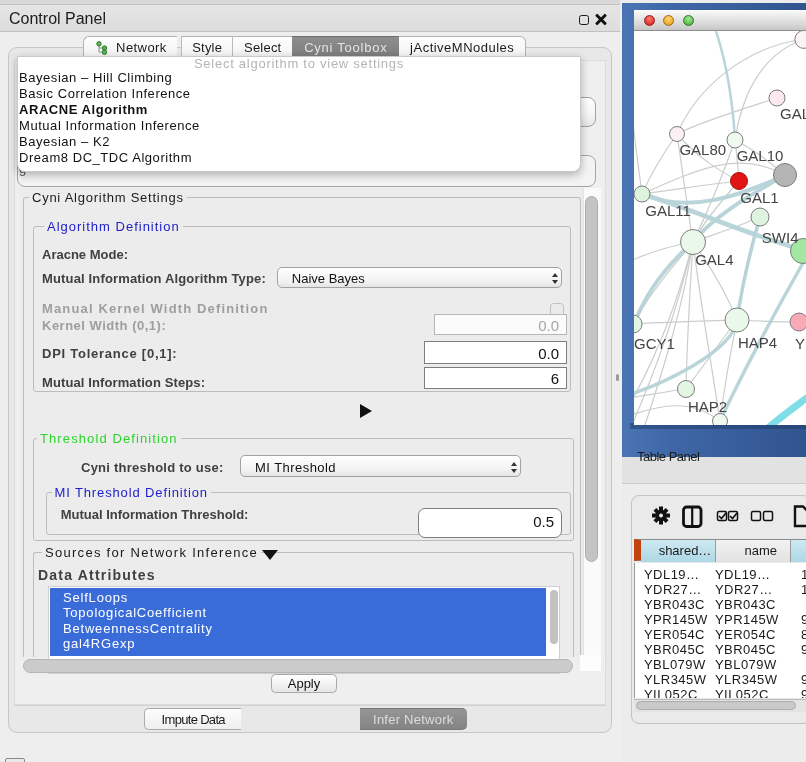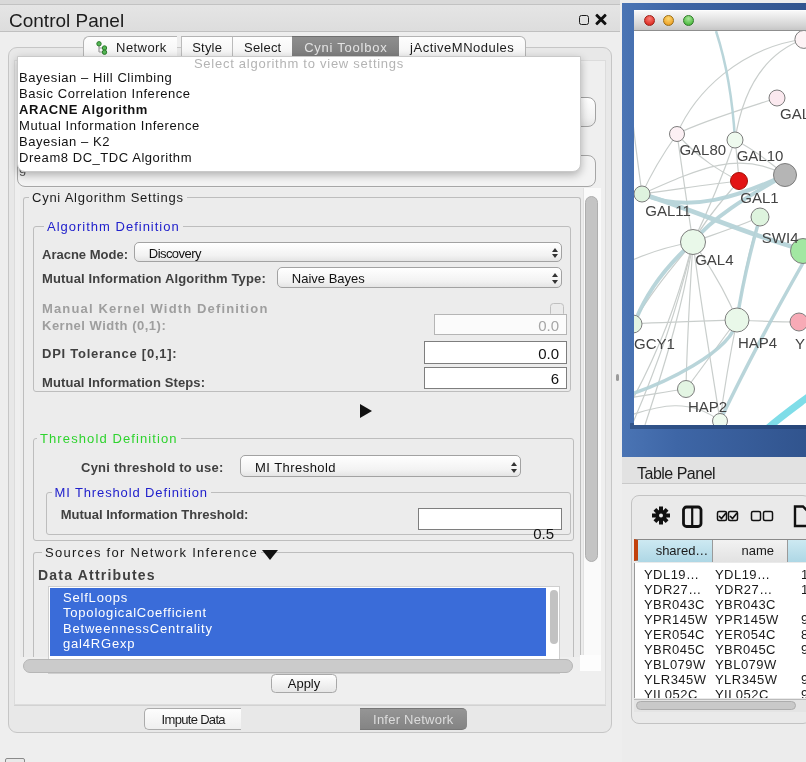--- a/index.html
+++ b/index.html
@@ -19,21 +19,21 @@
 .sep{border-left:1px solid #bbb;}
 .btab{position:absolute;top:707.5px;height:22px;background:linear-gradient(#fdfdfd,#efefef);border-top:1px solid #ababab;border-bottom:1px solid #ababab;font-size:13px;color:#1b1b1b;text-align:center;line-height:21px;}
 .ditem{height:16px;font-size:13px;color:#111;padding-left:1px;white-space:nowrap;letter-spacing:.55px;}
 </style></head>
 <body>
 <div id="st">
 
 <div class="a" style="left:0;top:0;width:622px;height:762px;background:#eeeeee;"></div>
 <div class="a" style="left:0;top:0;width:620px;height:5px;background:#d9d9d9;border-bottom:1px solid #c2c2c2;"></div>
 <div class="a" style="left:0;top:5px;width:620px;height:27px;background:linear-gradient(#e5e5e5,#dddddd);border-bottom:1px solid #c0c0c0;"></div>
-<div class="a" style="left:9px;top:10px;font-size:19px;color:#1c1c1c;">Control Panel</div>
+<div class="a" style="left:9px;top:10px;font-size:16px;color:#1c1c1c;">Control Panel</div>
 <div class="a" style="left:579px;top:14.5px;width:10px;height:10px;border:1.6px solid #1a1a1a;border-radius:2.5px;"></div>
 <div class="a" style="left:595px;top:13px;width:13px;height:13px;">
  <div class="a" style="left:-1px;top:5px;width:14px;height:3px;background:#111;transform:rotate(45deg);border-radius:1px;"></div>
  <div class="a" style="left:-1px;top:5px;width:14px;height:3px;background:#111;transform:rotate(-45deg);border-radius:1px;"></div>
 </div>
 
 <div class="a" style="left:8px;top:47px;width:604px;height:686px;border:1px solid #c6c6c6;border-radius:9px;background:#e8e8e8;"></div>
 <div class="a" style="left:14px;top:60px;width:592px;height:645px;background:#efefef;border:1px solid #dcdcdc;"></div>
 
 <div class="a" style="left:20px;top:188px;width:563px;height:469px;background:#ececec;"></div>
@@ -55,27 +55,20 @@
 <div class="a" style="left:17px;top:155px;width:579px;height:32px;border:1px solid #a6a6a6;border-radius:8px;background:#f3f3f3;"></div>
 <div class="a" style="left:19px;top:161px;font-size:13px;color:#555;">g</div>
 
 <div class="a fs" style="left:23px;top:197px;width:558px;height:460px;border-bottom:none;border-radius:3px 3px 0 0;">
   <span class="fslab" style="left:5px;color:#1a1a1a;letter-spacing:.75px;">Cyni Algorithm Settings</span>
     </div>
 <div class="a fs" style="left:33px;top:226px;width:538px;height:165.5px;">
   <span class="fslab" style="left:10px;color:#2121cc;letter-spacing:1px;">Algorithm Definition</span>
     </div>
 <div class="a lbl" style="left:42px;top:247px;">Aracne Mode:</div>
-<div class="a combo" style="left:133.8px;top:241.7px;width:428px;height:20px;">
-      <span class="ct" style="letter-spacing:-.55px;">Discovery</span>
-      <span class="spin" style="top:4px;">
-        <i></i>
-        <b></b>
-      </span>
-    </div>
 <div class="a lbl" style="left:42px;top:271px;letter-spacing:.15px;">Mutual Information Algorithm Type:</div>
 <div class="a combo" style="left:276.8px;top:266.5px;width:285px;height:21px;">
       <span class="ct">Naive Bayes</span>
       <span class="spin" style="top:4.5px;">
         <i></i>
         <b></b>
       </span>
     </div>
 <div class="a glbl" style="left:42px;top:300.5px;letter-spacing:1.15px;">Manual Kernel Width Definition</div>
 <div class="a" style="left:550px;top:303px;width:14px;height:14px;border:1px solid #bfbfbf;border-radius:3.5px;background:#ebebeb;"></div>
@@ -95,21 +88,21 @@
       <span class="ct" style="top:4px;letter-spacing:.45px;">MI Threshold</span>
       <span class="spin" style="top:5px;">
         <i></i>
         <b></b>
       </span>
     </div>
 <div class="a fs" style="left:45.5px;top:492px;width:525px;height:43px;">
   <span class="fslab" style="left:5px;color:#2121cc;letter-spacing:.87px;">MI Threshold Definition</span>
     </div>
 <div class="a lbl" style="left:60.7px;top:507px;">Mutual Information Threshold:</div>
-<div class="a tf" style="left:418px;top:507.5px;width:144px;height:22px;padding-top:16px;">0.5</div>
+<div class="a tf" style="left:418px;top:507.5px;width:144px;height:30px;padding-top:4px;border-radius:7px;">0.5</div>
 
 <div class="a fs" style="left:33px;top:552px;width:541px;height:105px;border-bottom:none;border-radius:3px 3px 0 0;">
   <span class="fslab" style="left:8px;color:#1a1a1a;letter-spacing:1.29px;">Sources for Network Inference</span>
     </div>
 <div class="a" style="left:262px;top:549.5px;width:0;height:0;border-left:8.5px solid transparent;border-right:8.5px solid transparent;border-top:10px solid #111;"></div>
 <div class="a lbl" style="left:38px;top:566.5px;font-size:14px;letter-spacing:1.2px;">Data Attributes</div>
 <div class="a" style="left:48px;top:586px;width:512px;height:88px;background:#fff;border:1px solid #cfcfcf;">
   <div class="a" style="left:1px;top:1px;width:496px;height:68px;background:#3a6cd9;color:#fff;font-size:13px;line-height:15.4px;padding:2px 0 0 13px;letter-spacing:.8px;">SelfLoops<br>TopologicalCoefficient<br>BetweennessCentrality<br>gal4RGexp</div>
 </div>
 <div class="a" style="left:549.5px;top:589.5px;width:8.5px;height:54px;border-radius:4.5px;background:#c2c2c2;"></div>
@@ -216,21 +209,21 @@
 <text x="761.8" y="242.5">SWI4</text>
 <text x="634" y="349">GCY1</text>
 <text x="738" y="347.5">HAP4</text>
 <text x="795" y="349">Y</text>
 <text x="688" y="411.5">HAP2</text>
 </g>
 </svg>
 </div>
 
 <div class="a" style="left:622px;top:457px;width:184px;height:27px;background:#e2e2e2;border-bottom:1px solid #c9c9c9;"></div>
-<div class="a" style="left:637px;top:465px;font-size:16px;color:#1c1c1c;letter-spacing:-.5px;">Table Panel</div>
+<div class="a" style="left:637px;top:449px;font-size:13px;color:#1c1c1c;letter-spacing:-.5px;">Table Panel</div>
 <div class="a" style="left:622px;top:485px;width:184px;height:277px;background:#ececec;"></div>
 <div class="a" style="left:631px;top:494.7px;width:180px;height:229px;border:1px solid #c3c3c3;border-radius:8px;background:#eaeaea;"></div>
 <svg class="a" style="left:634px;top:502px;" width="172" height="30" viewBox="0 0 172 30">
 <g>
 <g transform="translate(27,13.5)">
           <circle r="5.6" fill="#111"></circle>
 <g fill="#111">
             <rect x="-2" y="-9" width="4" height="5"></rect>
             <rect x="-2" y="4" width="4" height="5"></rect>
 <rect x="-9" y="-2" width="5" height="4"></rect>
@@ -251,21 +244,21 @@
           <rect x="94.5" y="9.5" width="9" height="9" rx="1.5"></rect>
 <rect x="117.5" y="9.5" width="9" height="9" rx="1.5"></rect>
           <rect x="129.5" y="9.5" width="9" height="9" rx="1.5"></rect>
 </g>
 <path d="M85 14 l2.5 2.5 L92 11" stroke="#111" stroke-width="1.7" fill="none"></path>
 <path d="M96 14 l2.5 2.5 L103 11" stroke="#111" stroke-width="1.7" fill="none"></path>
 <path d="M161 4.5 h8 l5 5 v14.5 h-13 z" fill="none" stroke="#111" stroke-width="2.4"></path>
 </g>
 </svg>
 
-<div class="a" style="left:634px;top:539.3px;width:172px;height:22px;border-top:1px solid #8a8a8a;border-bottom:1px solid #8a8a8a;border-left:4px solid #c2410c;">
+<div class="a" style="left:634px;top:539.3px;width:172px;height:22px;border-top:1px solid #8a8a8a;border-bottom:1px solid #8a8a8a;border-left:7px solid #c2410c;">
  <div class="a" style="left:0;top:0;width:75px;height:21.4px;background:linear-gradient(#cde9f2,#aed7e5);border-right:1px solid #9a9a9a;font-size:13px;text-align:center;line-height:21px;color:#1a1a1a;padding-left:14px;">shared…</div>
  <div class="a" style="left:75px;top:0;width:74.5px;height:21.4px;background:linear-gradient(#f2f2f2,#e2e2e2);border-right:1px solid #9a9a9a;font-size:13px;text-align:center;line-height:21px;color:#1a1a1a;padding-left:16px;">name</div>
  <div class="a" style="left:149.5px;top:0;width:22.5px;height:21.4px;background:linear-gradient(#cde9f2,#aed7e5);"></div>
 </div>
 <div class="a" style="left:634px;top:562.7px;width:172px;height:135.8px;background:#fff;border-left:1px solid #999;overflow:hidden;">
  <div class="a" style="left:9px;top:4px;font-size:13px;line-height:15.06px;color:#1a1a1a;letter-spacing:.45px;">YDL19…<br>YDR27…<br>YBR043C<br>YPR145W<br>YER054C<br>YBR045C<br>YBL079W<br>YLR345W<br>YIL052C</div>
  <div class="a" style="left:80px;top:4px;font-size:13px;line-height:15.06px;color:#1a1a1a;letter-spacing:.45px;">YDL19…<br>YDR27…<br>YBR043C<br>YPR145W<br>YER054C<br>YBR045C<br>YBL079W<br>YLR345W<br>YIL052C</div>
  <div class="a" style="left:166px;top:4px;font-size:13px;line-height:15.06px;color:#1a1a1a;letter-spacing:.45px;">13<br>12<br>&nbsp;<br>9.<br>8.<br>9.<br>&nbsp;<br>9.<br>9.</div>
 </div>
 <div class="a" style="left:634px;top:698.5px;width:172px;height:13px;background:#e4e4e4;border-top:1px solid #bbb;"></div>

